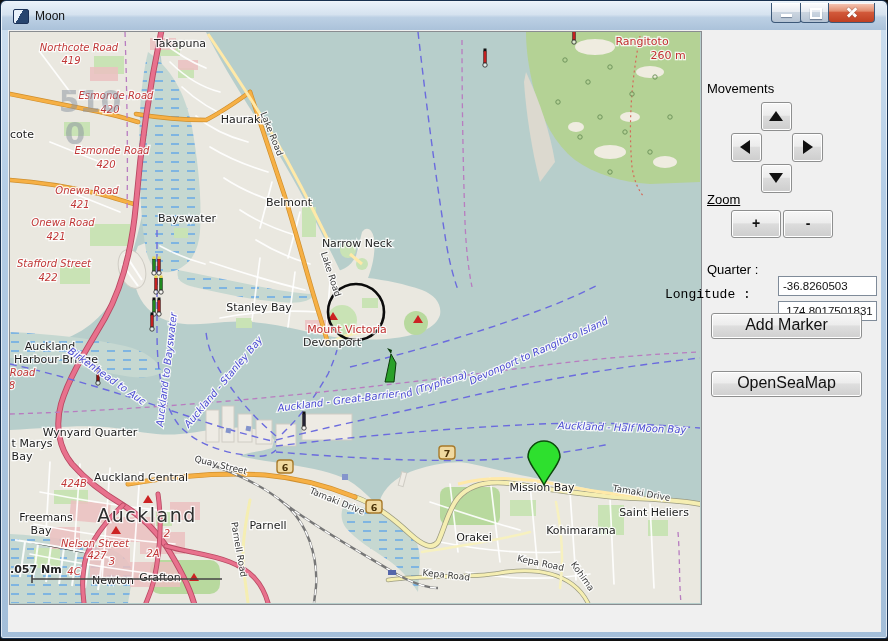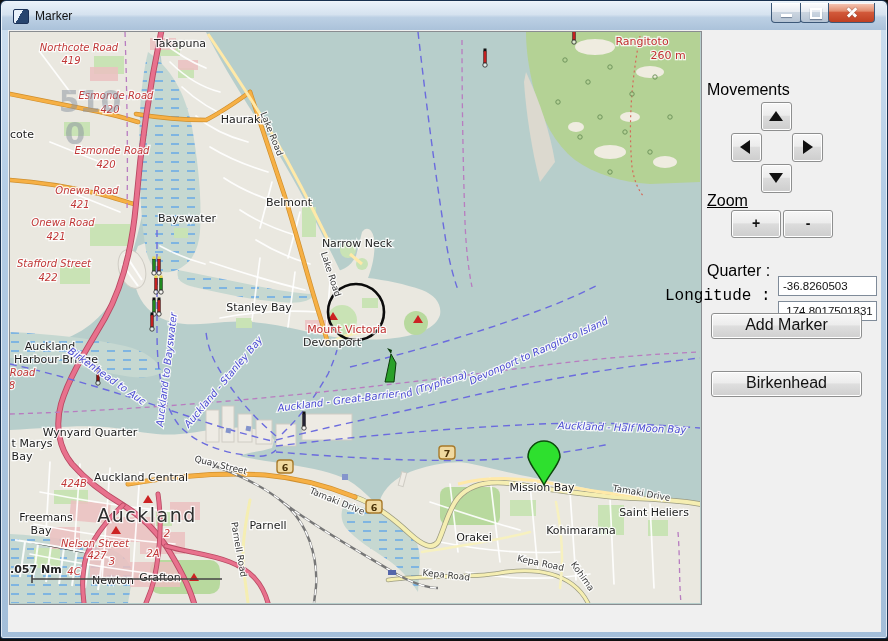--- a/index.html
+++ b/index.html
@@ -22,21 +22,21 @@
   .glyph-min{position:absolute;left:9px;top:11px;width:11px;height:3px;background:#fff;
     box-shadow:0 1px 1px rgba(40,60,90,.5);}
   .glyph-max{position:absolute;left:9px;top:5px;width:8px;height:7px;border:2px solid #fff;
     box-shadow:0 1px 1px rgba(40,60,90,.5);}
   .glyph-x1,.glyph-x2{position:absolute;left:17px;top:8px;width:12px;height:2.6px;background:#fff;
     box-shadow:0 0 1px rgba(90,20,0,.8);}
   .glyph-x1{transform:rotate(45deg);} .glyph-x2{transform:rotate(-45deg);}
   .client{position:absolute;left:7px;top:29px;width:873px;height:602px;background:#f0f0f0;}
   .map-frame{position:absolute;left:8px;top:30px;width:691px;height:572px;border:1px solid #898c90;
     background:#b7cecb;}
-  .panel-label{position:absolute;font-size:16px;color:#000;}
+  .panel-label{position:absolute;font-size:13px;color:#000;}
   .navbtn{position:absolute;width:29px;height:27px;border:1px solid #8e8f8f;border-radius:3px;
     background:linear-gradient(#f7f7f7,#ececec 45%,#dcdcdc 50%,#cdcdcd);
     box-shadow:inset 0 0 0 1px #fff;cursor:default;}
   .zoombtn{position:absolute;width:48px;height:26px;border:1px solid #8e8f8f;border-radius:3px;
     background:linear-gradient(#f7f7f7,#ececec 45%,#dcdcdc 50%,#cdcdcd);
     box-shadow:inset 0 0 0 1px #fff;text-align:center;font-size:14px;font-weight:bold;color:#111;
     line-height:24px;}
   .bigbtn{position:absolute;left:710px;width:149px;height:24px;border:1px solid #8e8f8f;border-radius:3px;
     background:linear-gradient(#f7f7f7,#ececec 45%,#dedede 50%,#cfcfcf);
     box-shadow:inset 0 0 0 1px #fff;text-align:center;font-size:16px;color:#111;line-height:22px;}
@@ -59,21 +59,21 @@
   .gray{font-size:30px;fill:#8a93a0;opacity:.5;font-weight:bold;stroke:none;}
   .sc{font-size:11px;fill:#222;font-weight:bold;}
   .shield-t{font-size:9.5px;fill:#4a3208;font-weight:bold;text-anchor:middle;font-family:"DejaVu Sans",sans-serif;}
 </style>
 </head>
 <body>
 
 <div class="window">
   <div class="titlebar">
     <div class="app-icon"></div>
-    <div class="title-text">Marker</div>
+    <div class="title-text">Moon</div>
     <div class="winbtn" style="left:769px;width:29px;">
       <div class="glyph-min"></div>
       </div>
     <div class="winbtn" style="left:798px;width:28px;">
       <div class="glyph-max"></div>
       </div>
     <div class="winbtn close" style="left:826px;width:45px;">
       <div class="glyph-x1"></div>
       <div class="glyph-x2"></div>
       </div>
@@ -475,14 +475,14 @@
   <div class="panel-label" style="left:706px;top:191px;text-decoration:underline;">Zoom</div>
   <div class="zoombtn" style="left:730px;top:209px;">+</div>
   <div class="zoombtn" style="left:782px;top:209px;">-</div>
 
   <div class="panel-label" style="left:706px;top:261px;">Quarter :</div>
   <input class="field" style="top: 257px;" value="-36.8260503">
   <div class="panel-label" style="left:664px;top:286px;font-family:Liberation Mono, monospace;">Longitude :</div>
   <input class="field" style="top: 282px; text-align: center;" value="174.8017501831">
 
   <div class="bigbtn" style="top:312px;">Add Marker</div>
-  <div class="bigbtn" style="top:370px;">Birkenhead</div>
+  <div class="bigbtn" style="top:370px;">OpenSeaMap</div>
 </div>
 
 </body></html>

